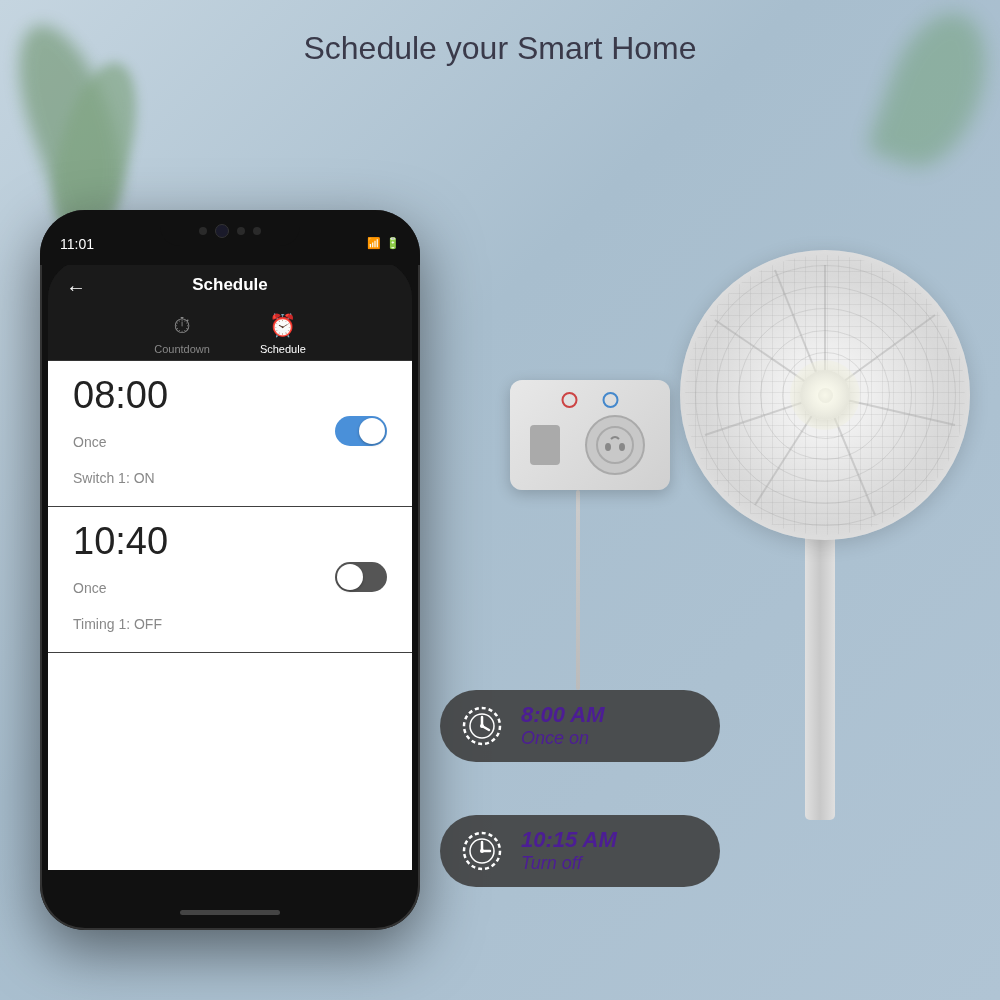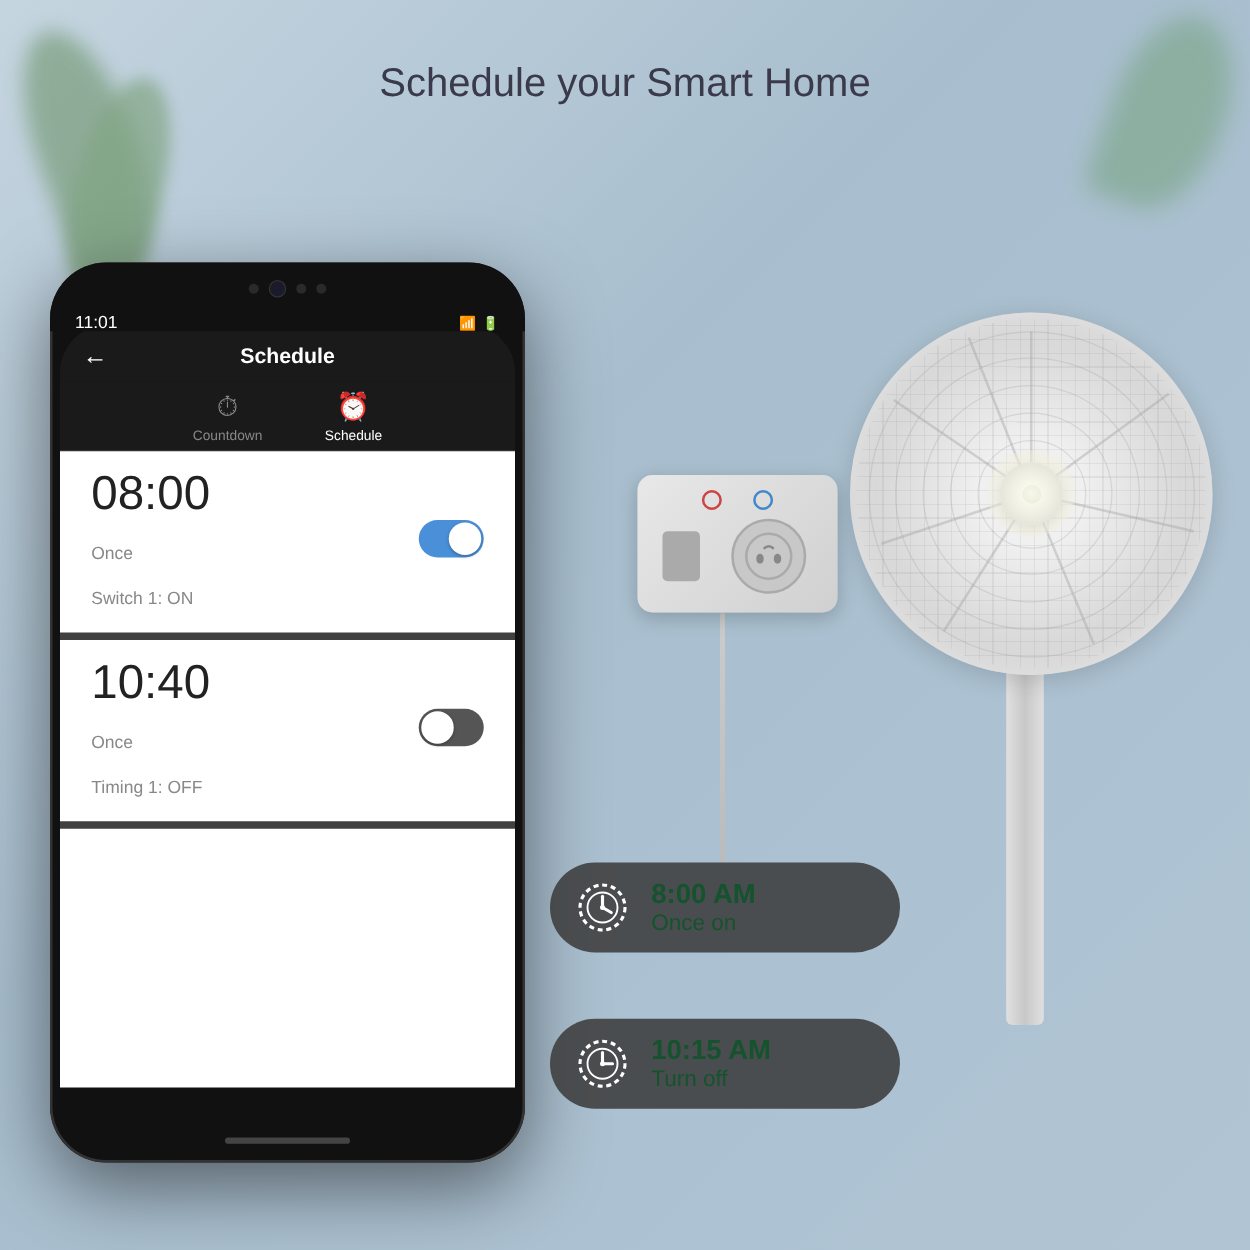--- a/index.html
+++ b/index.html
@@ -97,21 +97,21 @@
       color: #2a2a3a;
       font-style: italic;
       letter-spacing: 1px;
       text-shadow: none;
     }
 
     .header-subtitle {
       font-size: 32px;
       font-weight: 400;
       color: #3a3a4a;
-      margin-top: 18px;
+      margin-top: 0;
     }
 
     
     .phone-container {
       position: absolute;
       left: 40px;
       top: 210px;
       width: 380px;
       height: 720px;
       z-index: 20;
@@ -129,21 +129,21 @@
 
     
     .phone-status-bar {
       position: absolute;
       top: 0;
       left: 0;
       right: 0;
       height: 55px;
       background: #111;
       display: flex;
-      align-items: flex-end;
+      align-items: center;
       padding: 12px 20px 0;
       z-index: 5;
       border-radius: 45px 45px 0 0;
     }
 
     .status-time {
       color: white;
       font-size: 14px;
       font-weight: 500;
     }
@@ -272,21 +272,21 @@
     .app-content {
       background: white;
       flex: 1;
       height: calc(100% - 100px);
       overflow: hidden;
     }
 
     
     .schedule-item {
       padding: 20px 25px;
-      border-bottom: 6px solid #404040;
+      border-bottom: 1px solid #404040;
     }
 
     .schedule-time {
       font-size: 38px;
       font-weight: 300;
       color: #222;
       line-height: 1;
     }
 
     .schedule-info {
@@ -523,21 +523,22 @@
 
     .pill-icon {
       width: 48px;
       height: 48px;
       display: flex;
       align-items: center;
       justify-content: center;
     }
 
     .pill-text {
-      color: #14532d;
+      color: #4c1d95;
+      font-style: italic;
     }
 
     .pill-time {
       font-size: 22px;
       font-weight: 700;
       line-height: 1.1;
     }
 
     .pill-action {
       font-size: 18px;

